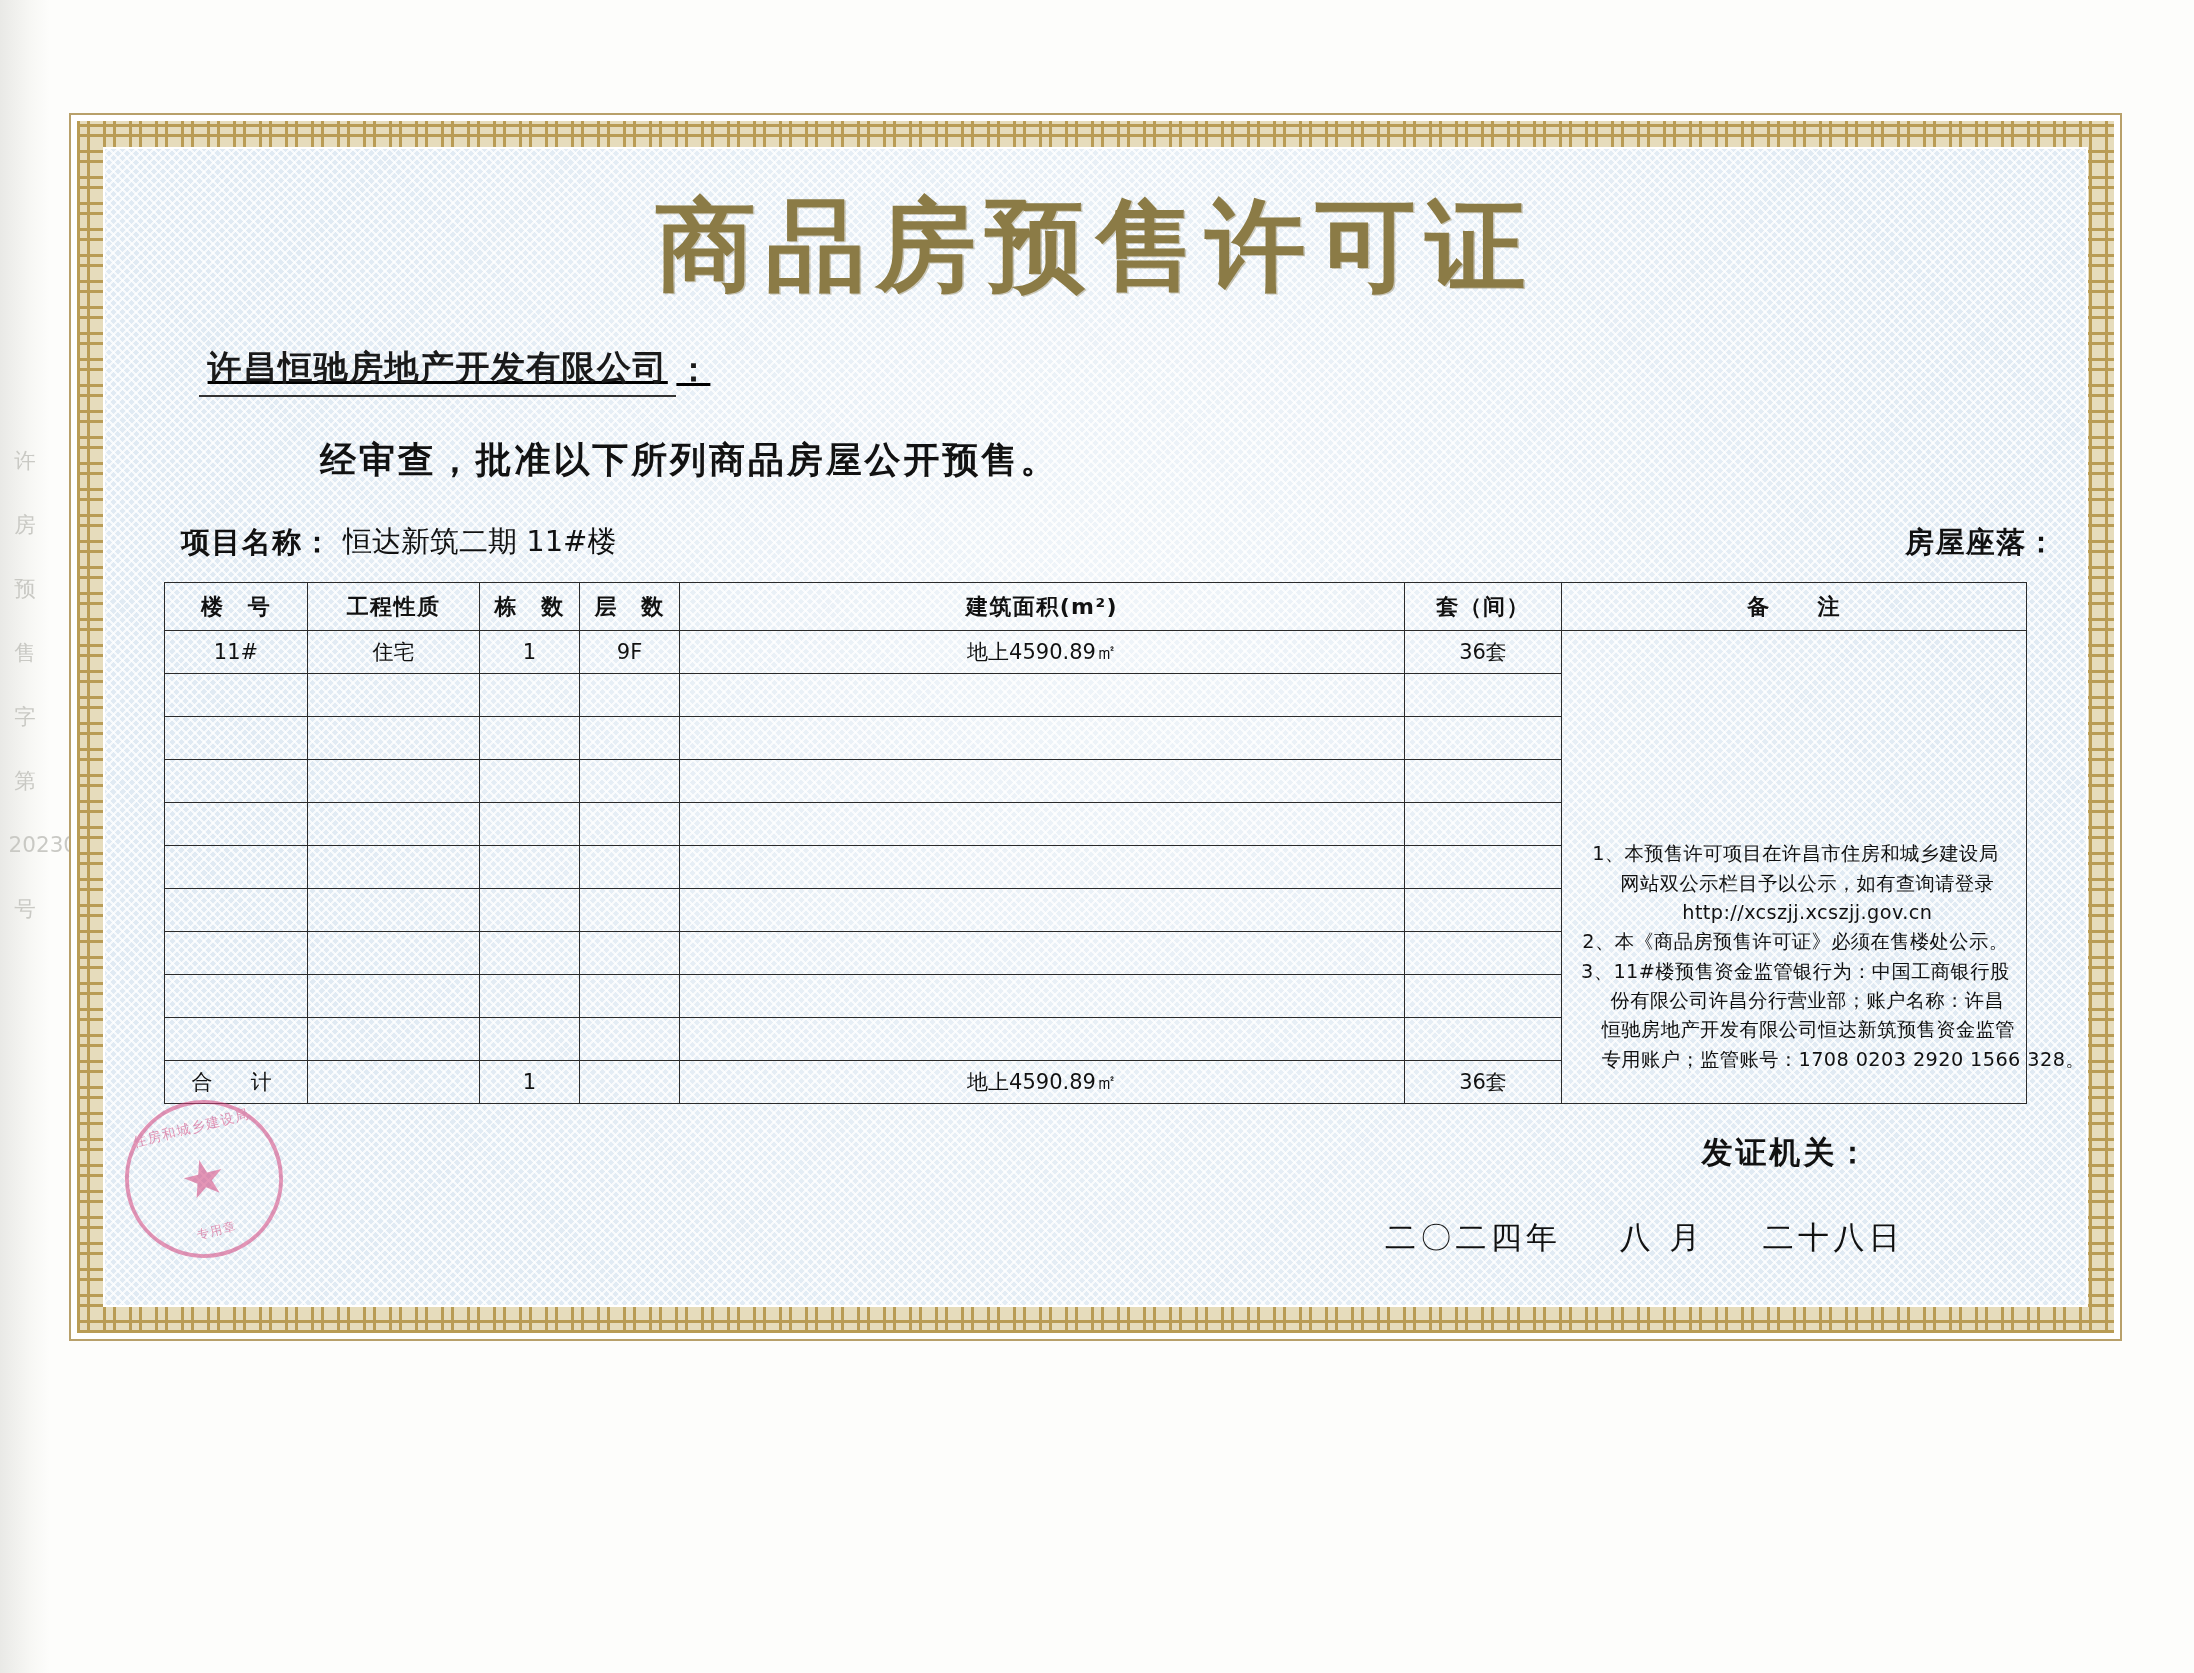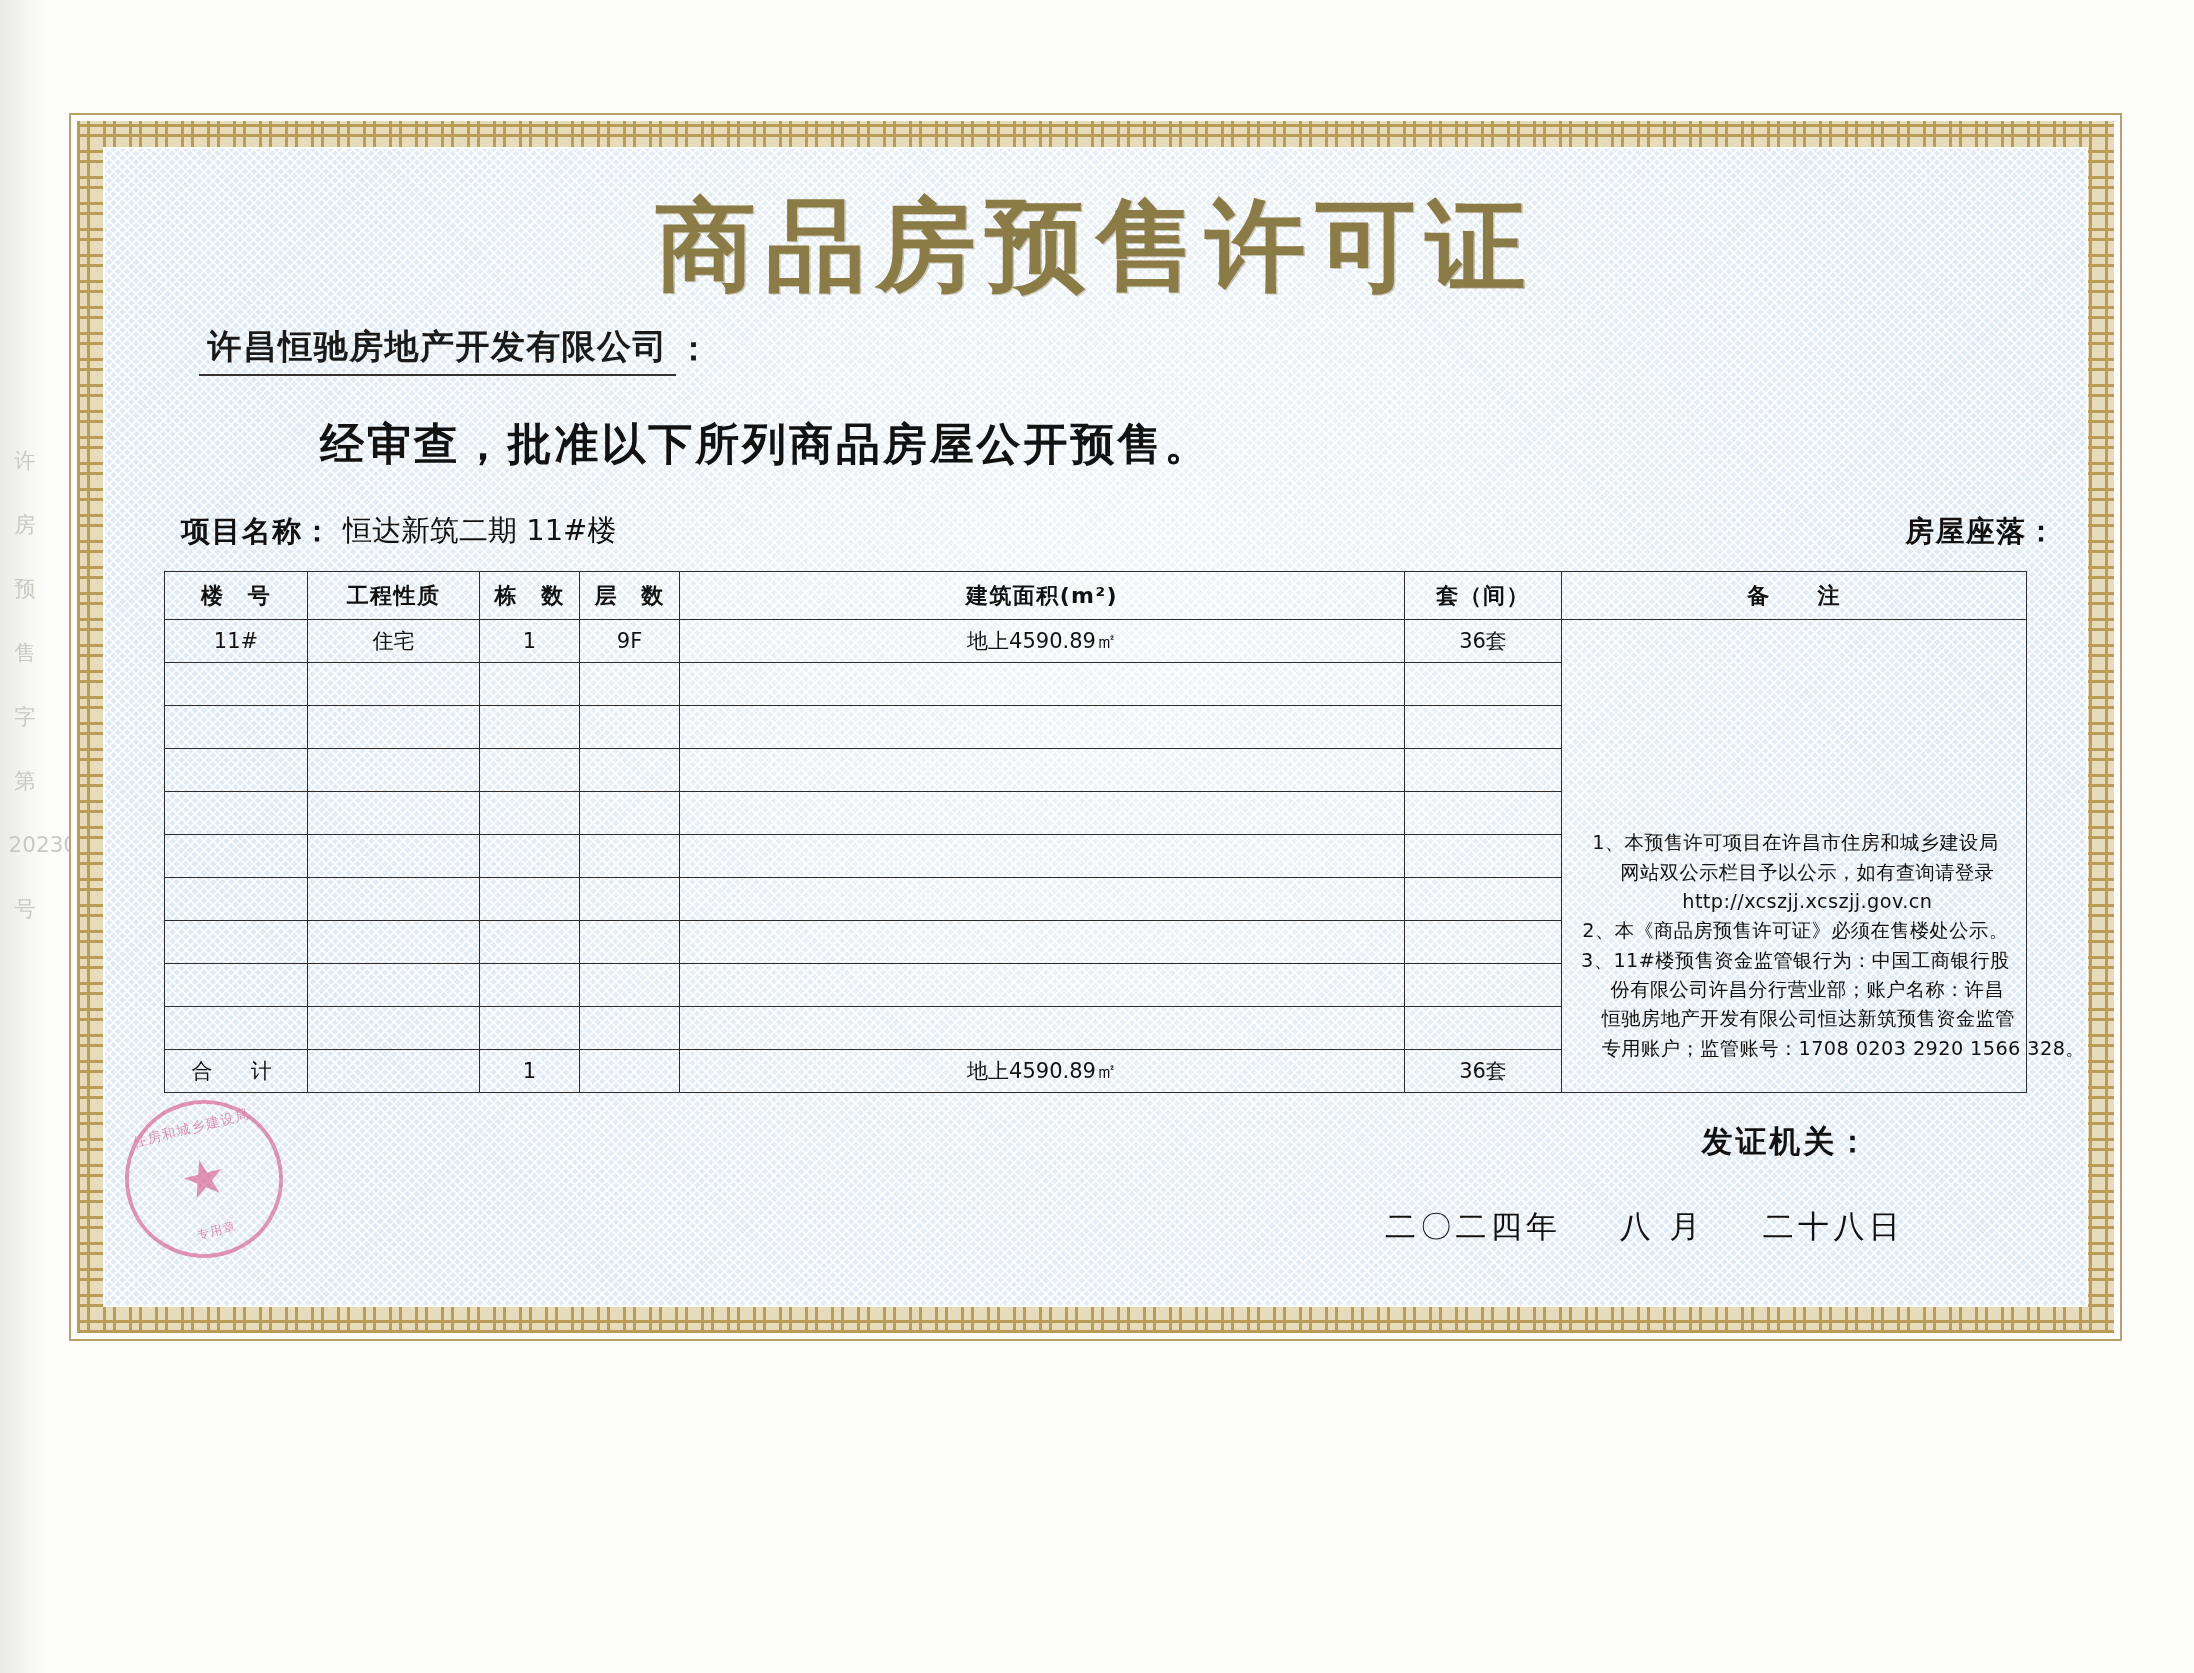--- a/index.html
+++ b/index.html
@@ -106,24 +106,25 @@
     line-height: 1.05;
     letter-spacing: 10px;
     font-weight: bold;
     color: #8b7b46;
     text-shadow: 1.4px 1.4px 0 rgba(120,105,60,0.35);
     font-family: "DejaVu Serif", "Liberation Serif", serif;
   }
 
   
   .row-company {
-    margin-top: 26px;
+    margin-top: 47px;
     padding: 0 69px 0 94px;
     display: flex;
     align-items: flex-end;
+    text-decoration: underline;
   }
   .company-wrap {
     display: flex;
     align-items: flex-end;
   }
   .company-name {
     font-size: 34px;
     font-weight: bold;
     letter-spacing: 1.4px;
     color: #1a1a1a;
@@ -143,21 +144,21 @@
     color: #1a1a1a;
     position: relative;
     font-family: "DejaVu Sans", "Liberation Sans", sans-serif;
     white-space: nowrap;
   }
 
   
   .statement {
     margin-top: 39px;
     padding-left: 215px;
-    font-size: 44px;
+    font-size: 36px;
     font-weight: bold;
     letter-spacing: 2.9px;
     color: #121212;
     font-family: Liberation Sans, sans-serif;
   }
 
   
   .row-project {
     margin-top: 37px;
     padding: 0 29px 0 76px;

